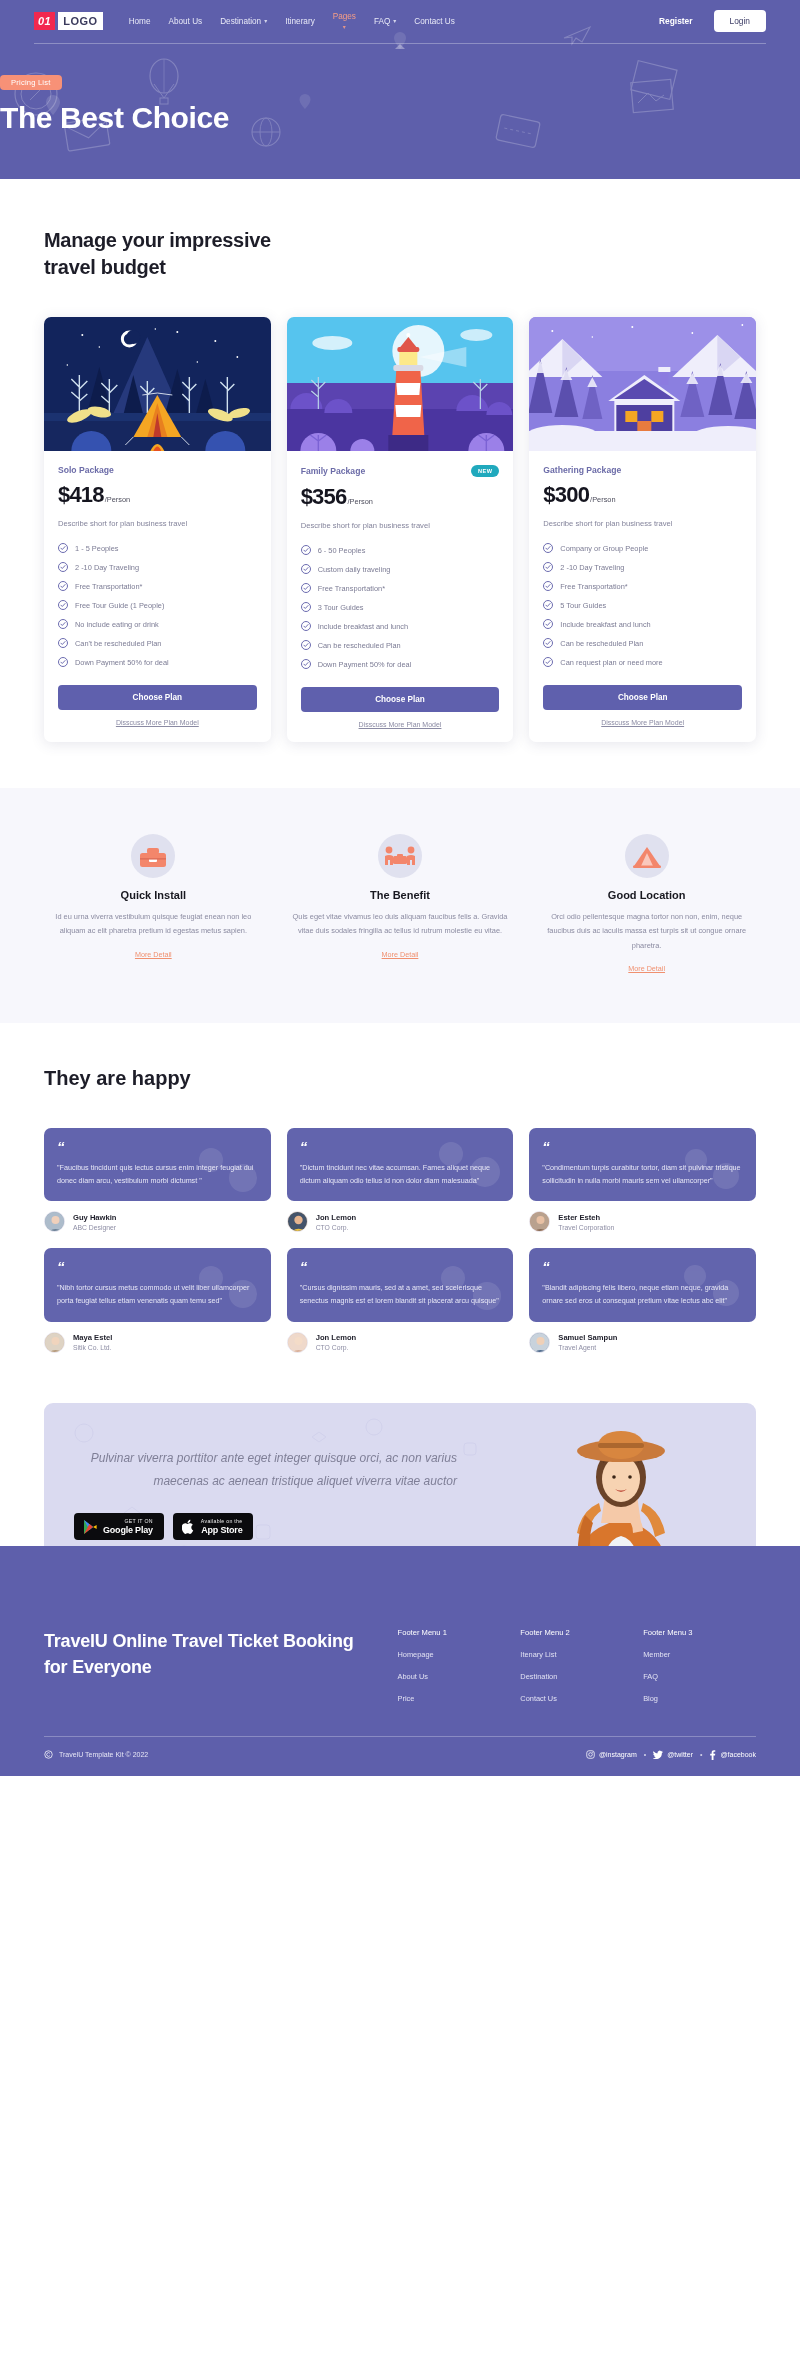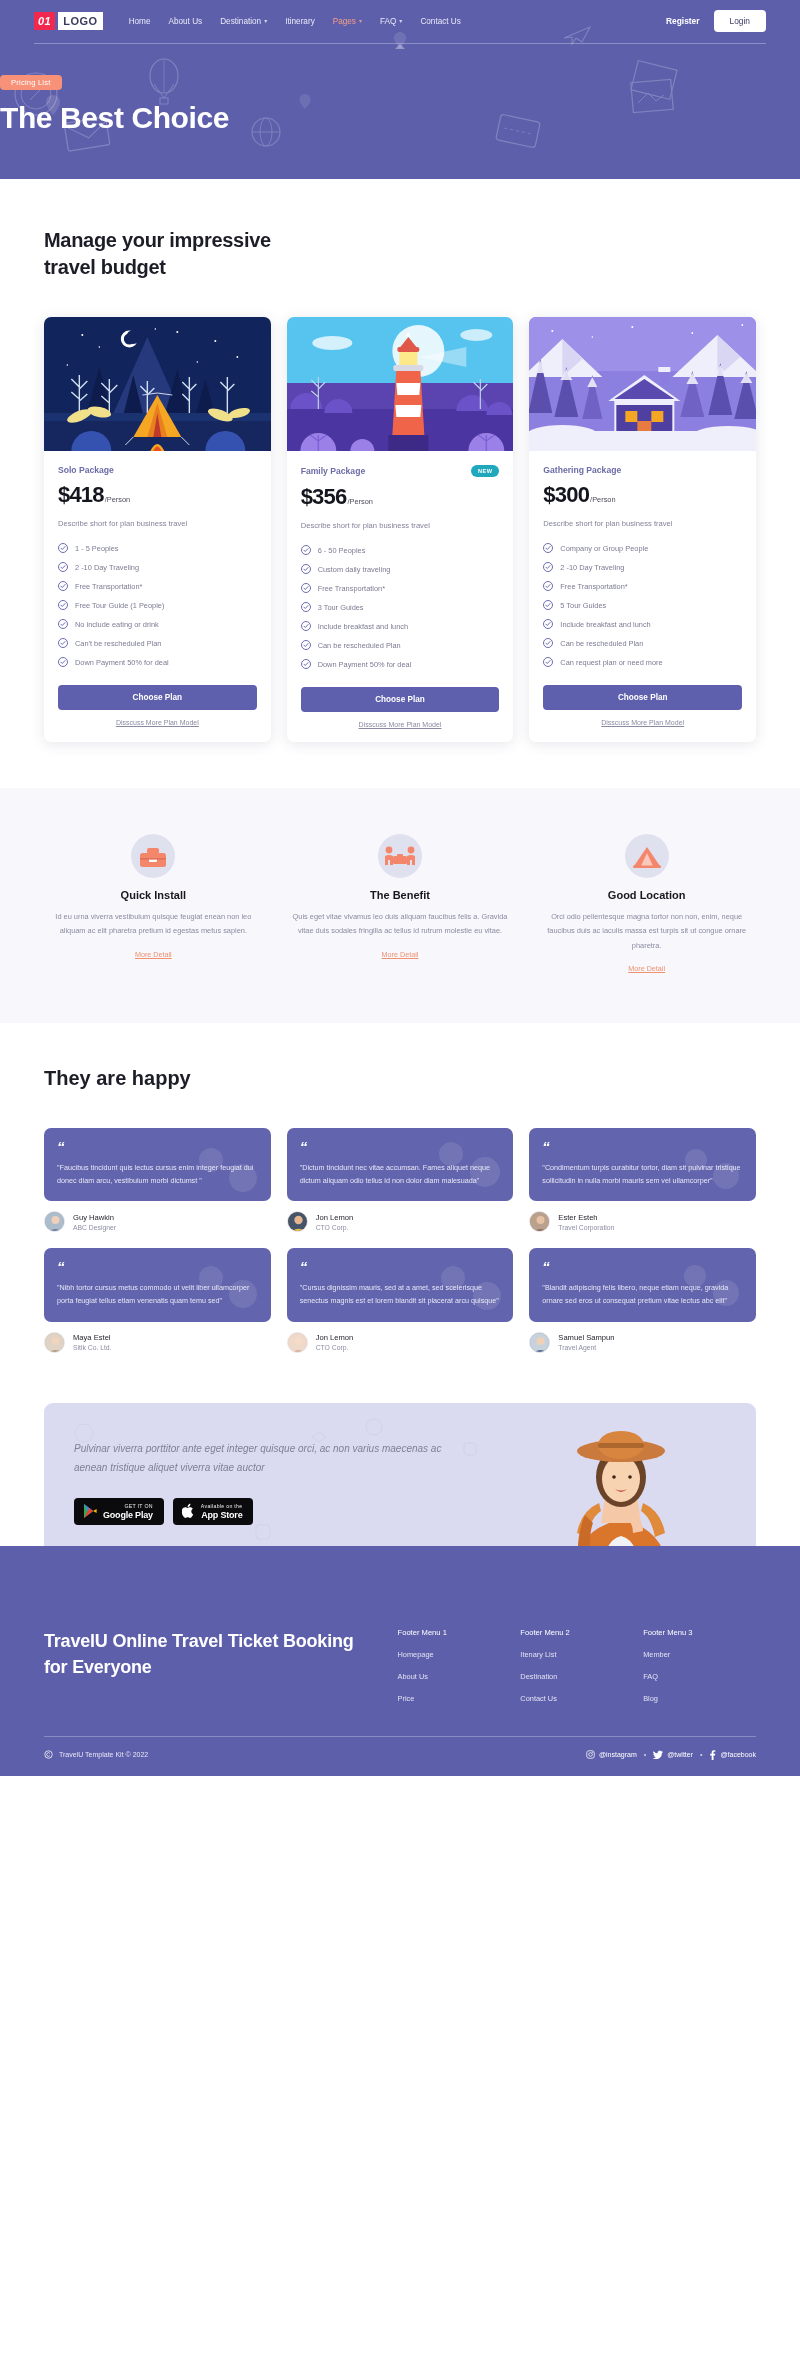--- a/index.html
+++ b/index.html
@@ -33,23 +33,23 @@
   }
   .logo-text {
     background:#fff; color:#3a3a5c; font-weight:bold;
     font-size:11px; padding:3px 5px; letter-spacing:.5px;
   }
   .nav-links { display:flex; align-items:center; gap:18px; margin-left:26px; }
   .nav-link {
     color:#e8e9f7; font-size:8.2px; text-decoration:none;
     display:flex; align-items:center; gap:3px; white-space:nowrap;
   }
-  .nav-link.active { color:#f79e86; }
+  .nav-link.active { color:#f79e86;flex-direction:column; }
   .caret { font-size:6px; line-height:1; opacity:.85; }
-  .nav-right { margin-left:auto; display:flex; align-items:center; gap:14px; }
+  .nav-right { margin-left:auto; display:flex; align-items:center; gap:21px; }
   .btn-register { color:#fff; font-size:8.4px; font-weight:bold; text-decoration:none; }
   .btn-login {
     background:#fff; color:#3d3d66; font-size:8.4px;
     padding:6px 16px; border-radius:4px; text-decoration:none;
     display:inline-block; border:none;
   }
   .nav-rule {
     height:1px; background:rgba(255,255,255,.30);
     margin:11px 34px 0 34px; position:relative; z-index:2;
   }
@@ -151,32 +151,32 @@
     position:relative; overflow:hidden; min-height:72px;
   }
   .quote-mark { color:#fff; font-size:15px; font-weight:bold; line-height:.9; font-style:italic; }
   .quote-txt { color:#e7e7f6; font-size:7.2px; line-height:1.85; margin-top:7px; }
   .quote-blob { position:absolute; opacity:.10; }
   .person { display:flex; align-items:center; gap:8px; margin-top:10px; }
   .avatar {
     width:21px;height:21px;border-radius:50%;overflow:hidden;flex:none;
     border:1px solid #eceaf3; position:relative;
   }
-  .person-name { font-size:7.6px; font-weight:normal; color:#1e1e2a; }
+  .person-name { font-size:7.6px; font-weight:bold; color:#1e1e2a; }
   .person-role { font-size:6.8px; color:#8d8da4; margin-top:2px; }
 
   
   .section-cta { padding:16px 44px 0 44px; }
   .cta {
     background:#dadaf0; border-radius:9px; position:relative;
     display:flex; overflow:hidden; min-height:185px;
   }
   .cta-left { padding:34px 0 30px 30px; width:58%; position:relative; z-index:2; }
   .cta-title { font-size:14.5px; font-weight:bold; color:#1b1b28; line-height:1.5; }
-  .cta-sub { font-size:10px; color:#7f7f97; line-height:1.95; margin-top:2px; font-style:italic; }
+  .cta-sub { font-size:12px; color:#7f7f97; line-height:1.95; margin-top:10px; font-style:italic;text-align:right; }
   .stores { display:flex; gap:9px; margin-top:20px;text-align:right; }
   .store {
     background:#0b0b0e; color:#fff; border-radius:4px;
     display:flex; align-items:center; gap:6px; padding:5px 11px 5px 9px;
     cursor:pointer;
   }
   .store-sm { font-size:5.2px; letter-spacing:.3px; opacity:.92; }
   .store-lg { font-size:9px; font-weight:bold; letter-spacing:-0.2px; margin-top:1px; }
   .cta-right { position:absolute; right:28px; bottom:0; width:215px; height:100%; }
 

